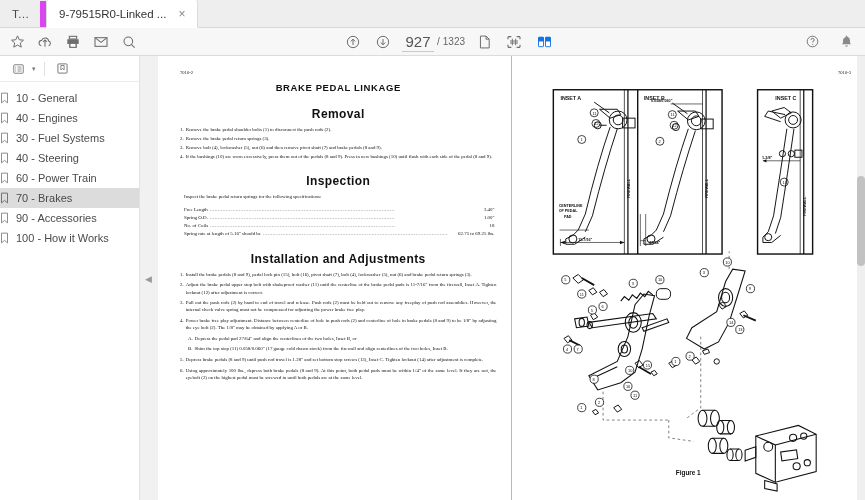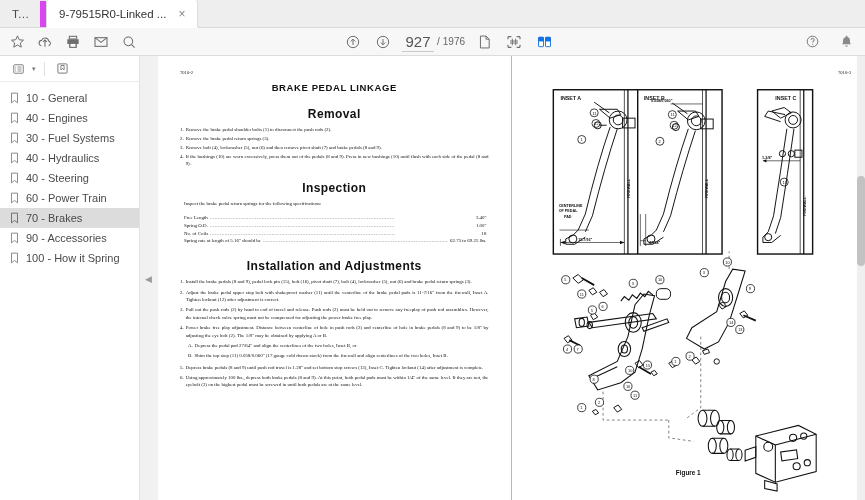--- a/index.html
+++ b/index.html
@@ -70,21 +70,21 @@
     padding:0 8px 0 9px; font-size:12px; color:#4a4a4a;
   }
   .sb-close{ color:#707070; font-size:13px; cursor:pointer; line-height:1;}
   .sb-tools {
     height:26px; display:flex; align-items:center; gap:4px; padding:0 8px;
     border-bottom:1px solid #ececec;
   }
   .sb-tools .sep{ width:1px;height:14px;background:#e0e0e0;margin:0 4px;}
   .bm-list { flex:1; overflow:hidden; padding-top:6px; }
   .bm {
-    display:flex; align-items:center; gap:7px; height:20px; padding-left:10px;
+    display:flex; align-items:center; gap:7px; height:20px; padding-left:0;
     font-size:11px; color:#4a4a4a; cursor:pointer; margin-bottom:0px;
   }
   .bm.sel { background:#dcdcdc; }
   .bm .bmi { width:9px; height:12px; flex:0 0 9px; }
 
   .vsplit { width:18px; background:#f1f1f1; position:relative; }
   .vsplit .grip{
     position:absolute; left:5px; top:218px; font-size:9px; color:#999;
   }
 
@@ -93,21 +93,21 @@
   .pagepair{ display:flex; width:100%; height:100%; }
   .pg {
     background:#ffffff; height:100%; position:relative; overflow:hidden;
   }
   .pg.left { width:50%; border-right:1px solid #b8b8b8; }
   .pg.right{ width:50%; }
 
   
   .pgnum-l { position:absolute; left:22px; top:14px; font-size:4.6px; color:#222; font-family:"Liberation Serif",serif;}
   .pgnum-r { position:absolute; right:14px; top:14px; font-size:4.6px; color:#222; font-family:"Liberation Serif",serif;}
-  .doc-body { padding:26px 22px 10px 22px; font-family:"Liberation Serif", serif; color:#111;}
+  .doc-body { padding:26px 14px 10px 22px; font-family:"Liberation Serif", serif; color:#111;}
   h1.doctitle{ text-align:center; font-size:9.5px; letter-spacing:.6px; font-weight:bold;
     font-family:"Liberation Sans",sans-serif; margin-bottom:5px;}
   h2.docsub{ text-align:center; font-size:7.2px; font-weight:bold; margin-bottom:6px;
     font-family:"Liberation Sans",sans-serif; letter-spacing:.3px;}
   h3.sect{ text-align:center; font-size:12px; font-weight:bold; margin:14px 0 5px;
     font-family:"Liberation Sans",sans-serif; letter-spacing:.4px;}
   ol.steps{ list-style:none; font-size:4.9px; line-height:1.5; }
   ol.steps li{ display:flex; gap:2px; margin-bottom:1.5px; text-align:justify;}
   ol.steps li .n{ flex:0 0 auto; }
   ol.steps li .t{ flex:1; }
@@ -191,21 +191,21 @@
       <div class="ticon">
         <svg width="16" height="16" viewBox="0 0 24 24" fill="none" stroke="#6e6e6e" stroke-width="1.5">
             <circle cx="12" cy="12" r="8.5"></circle>
             <path d="M12 7.5v8.7"></path>
             <path d="M8.6 12.8L12 16.2l3.4-3.4"></path>
           </svg>
       </div>
       <div class="pagebox">
         <input class="pagenum" value="927" style="">
         <span class="pagetotal">/</span>
-        <span class="pagetotal">1976</span>
+        <span class="pagetotal">1323</span>
       </div>
       <div class="ticon">
         <svg width="15" height="16" viewBox="0 0 24 24" fill="none" stroke="#6e6e6e" stroke-width="1.6">
             <path d="M5.5 2.5h9l5 5v14h-14z"></path>
             <path d="M14.5 2.5v5h5"></path>
           </svg>
       </div>
       <div class="ticon">
         <svg width="16" height="16" viewBox="0 0 24 24" fill="none" stroke="#6e6e6e" stroke-width="1.7">
           <path d="M3 4h5M3 4v4M21 4h-5M21 4v4M3 20h5M3 20v-4M21 20h-5M21 20v-4"></path>
@@ -279,51 +279,45 @@
         <div class="bm">
           <span class="bmi"><svg width="9" height="12" viewBox="0 0 12 16" fill="none" stroke="#8a8a8a" stroke-width="1.3">
                 <path d="M2 1.5h8v13l-4-3.3-4 3.3z"></path>
               </svg></span>
           <span>30 - Fuel Systems</span>
         </div>
         <div class="bm">
           <span class="bmi"><svg width="9" height="12" viewBox="0 0 12 16" fill="none" stroke="#8a8a8a" stroke-width="1.3">
                 <path d="M2 1.5h8v13l-4-3.3-4 3.3z"></path>
               </svg></span>
-          <span>40 - Hydraulics</span>
+          <span>40 - Steering</span>
         </div>
         <div class="bm">
           <span class="bmi"><svg width="9" height="12" viewBox="0 0 12 16" fill="none" stroke="#8a8a8a" stroke-width="1.3">
                 <path d="M2 1.5h8v13l-4-3.3-4 3.3z"></path>
               </svg></span>
-          <span>40 - Steering</span>
+          <span>60 - Power Train</span>
+        </div>
+        <div class="bm sel">
+          <span class="bmi"><svg width="9" height="12" viewBox="0 0 12 16" fill="none" stroke="#707070" stroke-width="1.3">
+                <path d="M2 1.5h8v13l-4-3.3-4 3.3z"></path>
+              </svg></span>
+          <span>70 - Brakes</span>
         </div>
         <div class="bm">
           <span class="bmi"><svg width="9" height="12" viewBox="0 0 12 16" fill="none" stroke="#8a8a8a" stroke-width="1.3">
                 <path d="M2 1.5h8v13l-4-3.3-4 3.3z"></path>
               </svg></span>
-          <span>60 - Power Train</span>
-        </div>
-        <div class="bm sel">
-          <span class="bmi"><svg width="9" height="12" viewBox="0 0 12 16" fill="none" stroke="#707070" stroke-width="1.3">
-                <path d="M2 1.5h8v13l-4-3.3-4 3.3z"></path>
-              </svg></span>
-          <span>70 - Brakes</span>
+          <span>90 - Accessories</span>
         </div>
         <div class="bm">
           <span class="bmi"><svg width="9" height="12" viewBox="0 0 12 16" fill="none" stroke="#8a8a8a" stroke-width="1.3">
                 <path d="M2 1.5h8v13l-4-3.3-4 3.3z"></path>
               </svg></span>
-          <span>90 - Accessories</span>
-        </div>
-        <div class="bm">
-          <span class="bmi"><svg width="9" height="12" viewBox="0 0 12 16" fill="none" stroke="#8a8a8a" stroke-width="1.3">
-                <path d="M2 1.5h8v13l-4-3.3-4 3.3z"></path>
-              </svg></span>
-          <span>100 - How it Spring</span>
+          <span>100 - How it Works</span>
         </div>
       </div>
     </div>
 
     <div class="vsplit">
       <span class="grip">◀</span>
     </div>
 
     <div class="docarea">
       <div class="pagepair">

